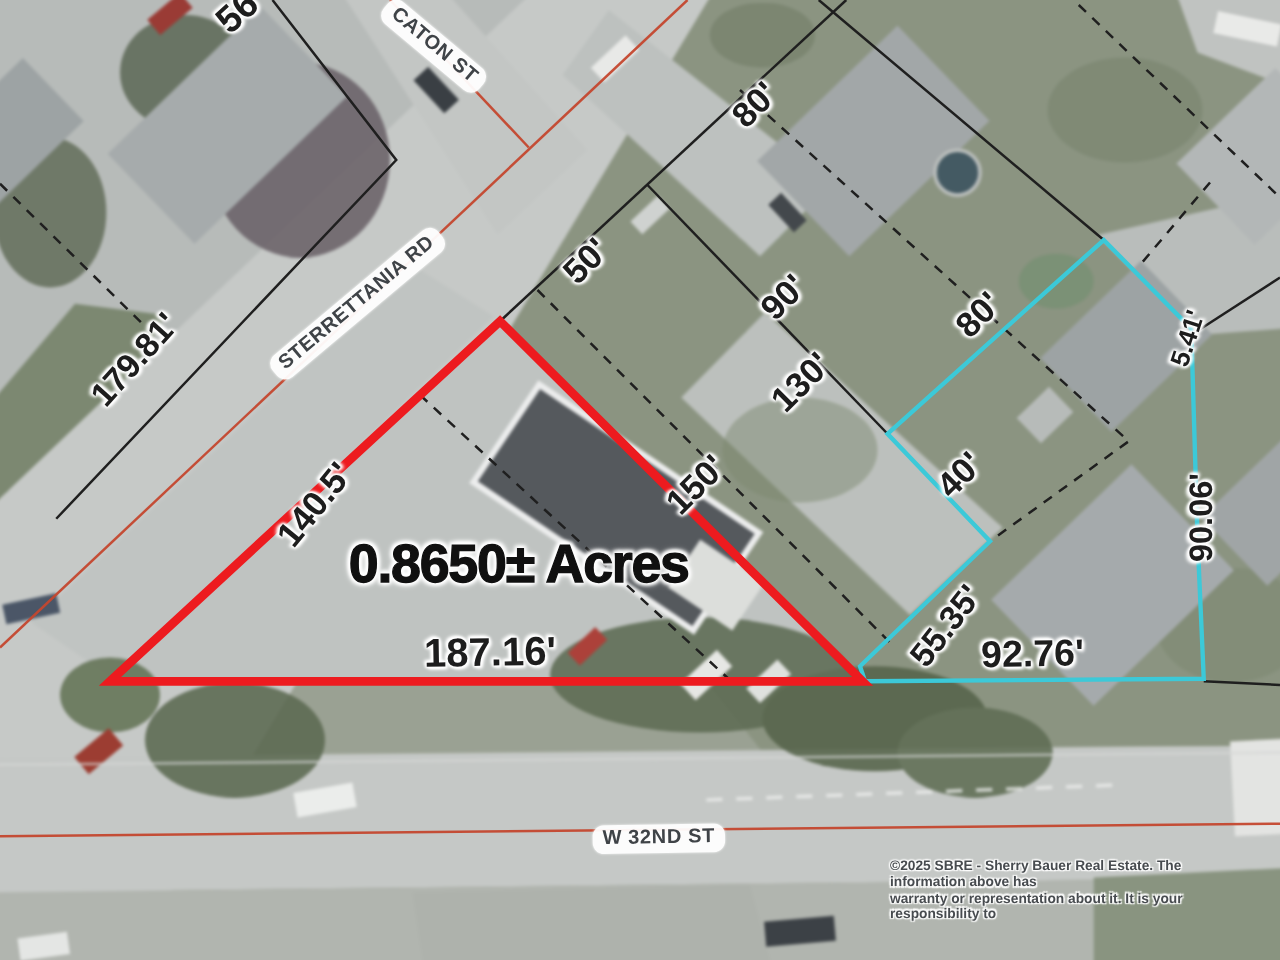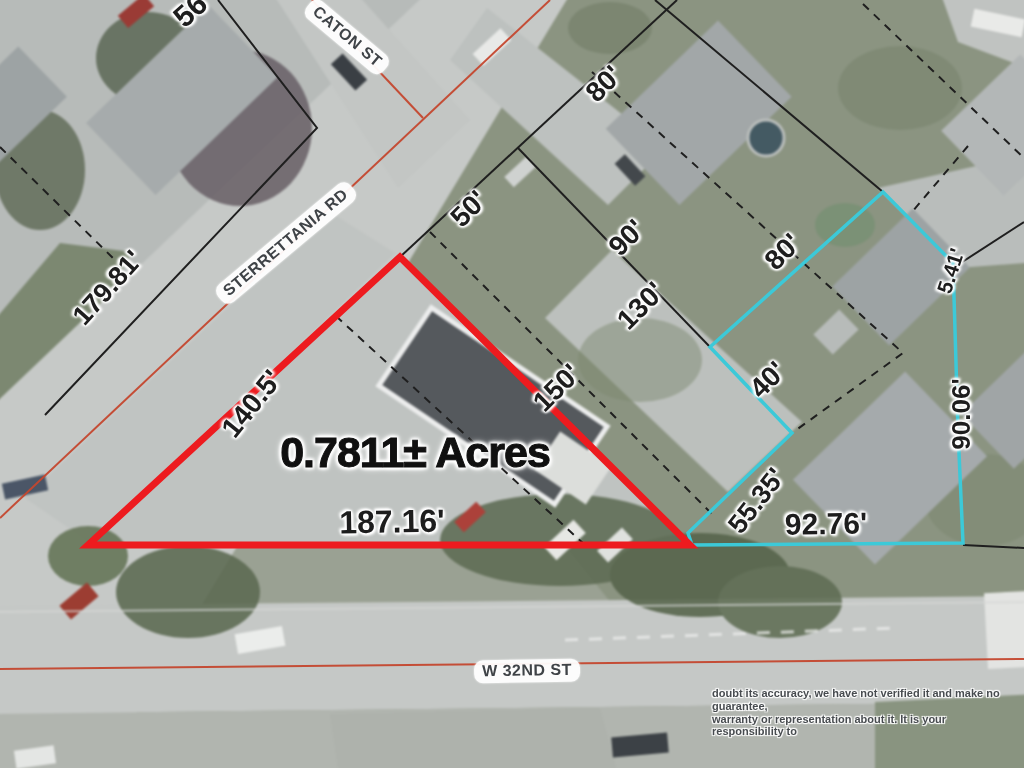--- a/index.html
+++ b/index.html
@@ -170,21 +170,21 @@
   <div class="lbl street" style="left:347px;top:37px;transform:translate(-50%,-50%) rotate(40deg);">CATON ST</div>
 
   <div class="lbl street" style="left:286px;top:243px;transform:translate(-50%,-50%) rotate(-40deg);">STERRETTANIA RD</div>
 
   <div class="lbl street" style="left:527px;top:671px;transform:translate(-50%,-50%) rotate(-1deg);">W 32ND ST</div>
 
   <div class="lbl dim" style="left:108px;top:288px;transform:translate(-50%,-50%) rotate(-48deg);font-size:27px;">179.81'</div>
 
   <div class="lbl dim" style="left:252px;top:404px;transform:translate(-50%,-50%) rotate(-51deg);">140.5'</div>
 
-  <div class="lbl acres" style="left:415px;top:452px;transform:translate(-50%,-50%);">0.7811± Acres</div>
+  <div class="lbl acres" style="left:415px;top:452px;transform:translate(-50%,-50%);">0.8650± Acres</div>
 
   <div class="lbl dim" style="left:392px;top:522px;transform:translate(-50%,-50%) rotate(-1deg);font-size:32px;">187.16'</div>
 
   <div class="lbl dim" style="left:469px;top:209px;transform:translate(-50%,-50%) rotate(-45deg);">50'</div>
 
   <div class="lbl dim" style="left:604px;top:84px;transform:translate(-50%,-50%) rotate(-45deg);">80'</div>
 
   <div class="lbl dim" style="left:627px;top:238px;transform:translate(-50%,-50%) rotate(-45deg);">90'</div>
 
   <div class="lbl dim" style="left:641px;top:306px;transform:translate(-50%,-50%) rotate(-45deg);">130'</div>
@@ -197,18 +197,18 @@
 
   <div class="lbl dim" style="left:757px;top:501px;transform:translate(-50%,-50%) rotate(-52deg);font-size:27px;">55.35'</div>
 
   <div class="lbl dim" style="left:826px;top:524px;transform:translate(-50%,-50%) rotate(-1deg);font-size:30px;">92.76'</div>
 
   <div class="lbl dim" style="left:961px;top:414px;transform:translate(-50%,-50%) rotate(-90deg);font-size:26px;">90.06'</div>
 
   <div class="lbl dim" style="left:951px;top:271px;transform:translate(-50%,-50%) rotate(-72deg);font-size:21px;">5.41'</div>
 
   <div class="copyright">
-    <div>doubt its accuracy, we have not verified it and make no guarantee,</div>
+    <div>©2025 SBRE - Sherry Bauer Real Estate. The information above has</div>
     <div>warranty or representation about it. It is your responsibility to</div>
 
   </div>
 
 </div>
 
 </body></html>

